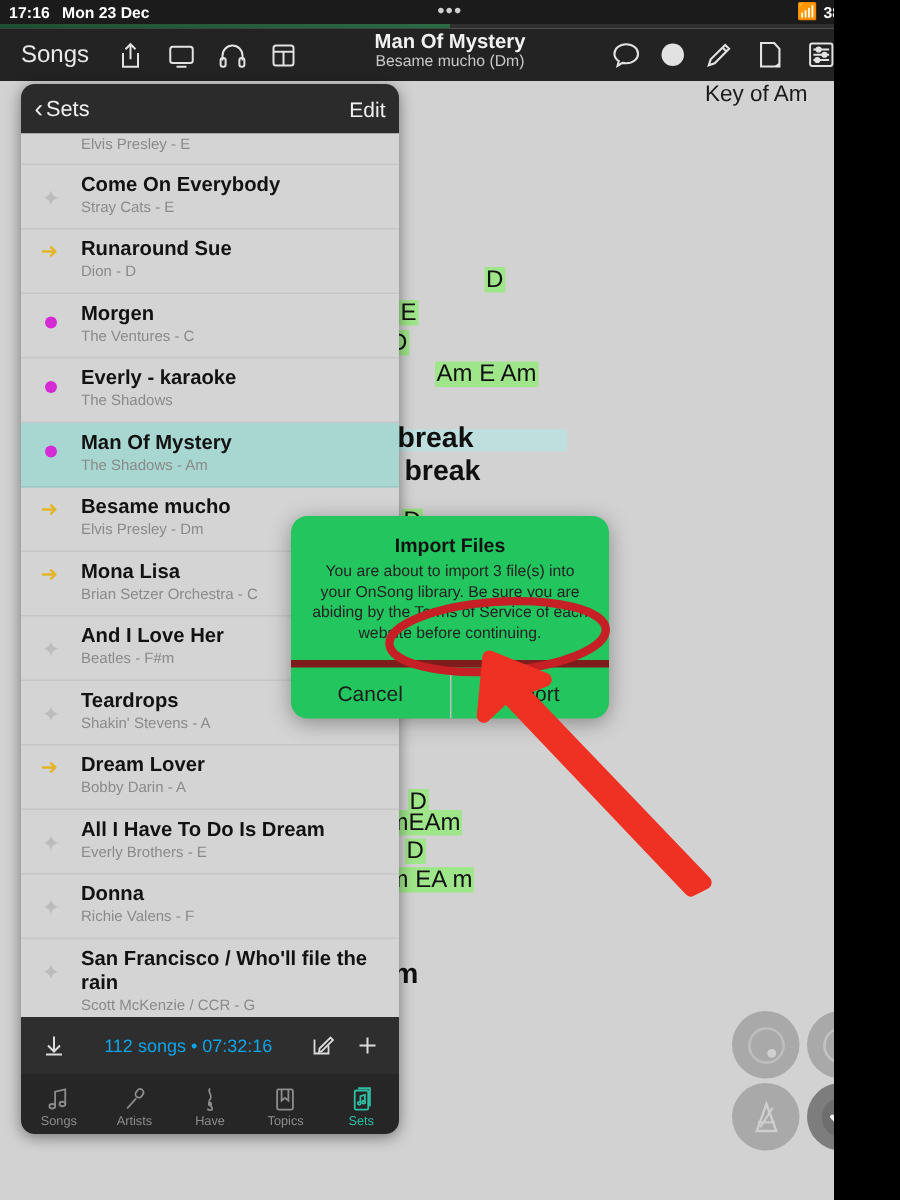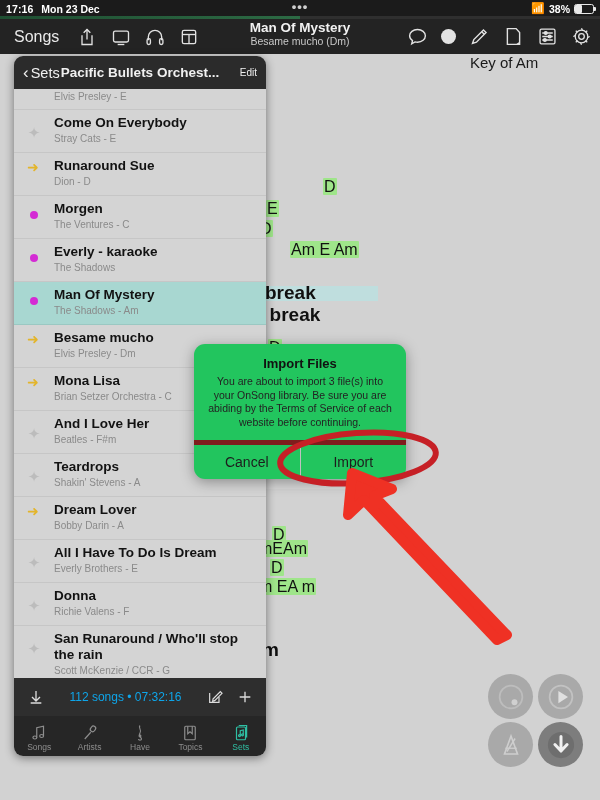--- a/index.html
+++ b/index.html
@@ -4,21 +4,21 @@
 <style>
   * { box-sizing: border-box; margin: 0; padding: 0; }
   html, body {
     width: 600px; height: 800px;
     overflow: hidden;
     font-family: "Liberation Sans", sans-serif;
     background: #000;
   }
   #screen {
     position: relative;
-    width: 600px; height: 800px;
+    width: 556px; height: 800px;
     background: #cfcfcf;
     overflow: hidden;
     text-decoration: underline;
   }
 
   
   #statusbar {
     position: absolute; top: 0; left: 0; width: 600px; height: 17px;
     background: #1b1b1b; color: #fff;
     display: flex; align-items: center;
@@ -132,21 +132,21 @@
     font-size: 14px; position: relative;
   }
   #sb-header .chev { font-size: 17px; line-height: 1; margin-right: 2px; }
   #sb-header .sets { font-size: 14.5px; }
   #sb-header .ttl {
     position: absolute; left: 0; right: 0; text-align: center;
     font-size: 13.5px; font-weight: bold; pointer-events: none;
     padding: 0 44px;
     overflow: hidden; white-space: nowrap; text-overflow: ellipsis;
   }
-  #sb-header .edit { margin-left: auto; font-size: 10px; z-index: 2;}
+  #sb-header .edit { margin-left: auto; font-size: 14px; z-index: 2;}
   #sb-list {
     position: absolute; top: 33px; bottom: 78px; left: 0; right: 0;
     overflow: hidden; background: #d4d4d4;
   }
   .song-row {
     display: flex; align-items: flex-start;
     padding: 5px 8px 5px 0;
     border-bottom: 1px solid #c6c6c6;
     min-height: 43px;
   }
@@ -367,21 +367,20 @@
           <circle cx="12" cy="12" r="7.2"></circle>
         </svg>
       </span>
     </span>
   </div>
 
   <div id="sidebar">
     <div id="sb-header">
       <span class="chev">‹</span>
       <span class="sets">Sets</span>
-      <span class="ttl">Pacific Bullets Orchest...</span>
       <span class="edit">Edit</span>
     </div>
 
     <div id="sb-list">
       <div class="song-row" style="min-height:20px;padding-top:0;">
         <div class="mark"></div>
         <div class="txt">
           <div class="sub">Elvis Presley - E</div>
         </div>
       </div>
@@ -504,21 +503,21 @@
           <div class="nm">Donna</div>
           <div class="sub">Richie Valens - F</div>
         </div>
       </div>
 
       <div class="song-row" style="min-height:58px;">
         <div class="mark">
             <span class="star">✦</span>
           </div>
         <div class="txt">
-          <div class="nm" style="max-width:196px;">San Runaround / Who'll stop the rain</div>
+          <div class="nm" style="max-width:196px;">San Francisco / Who'll file the rain</div>
           <div class="sub">Scott McKenzie / CCR - G</div>
         </div>
       </div>
 
     </div>
 
     <div id="sb-info">
       <span class="dl">
         <svg viewBox="0 0 24 24" fill="none" stroke="#dcdcdc" stroke-width="2">
           <path d="M12 3 L12 17 M6 12 L12 18 L18 12"></path>

